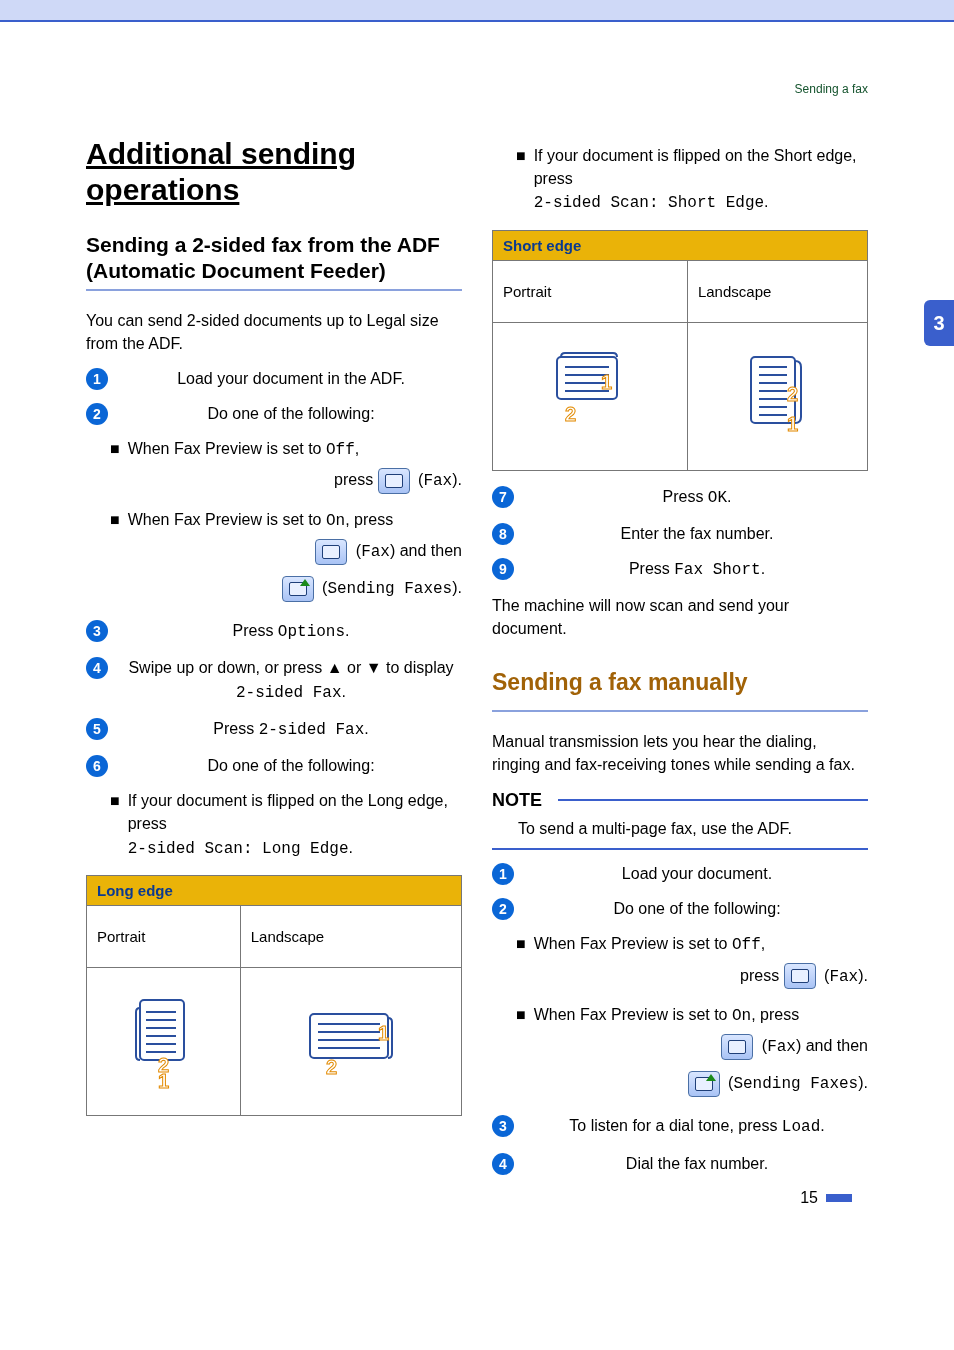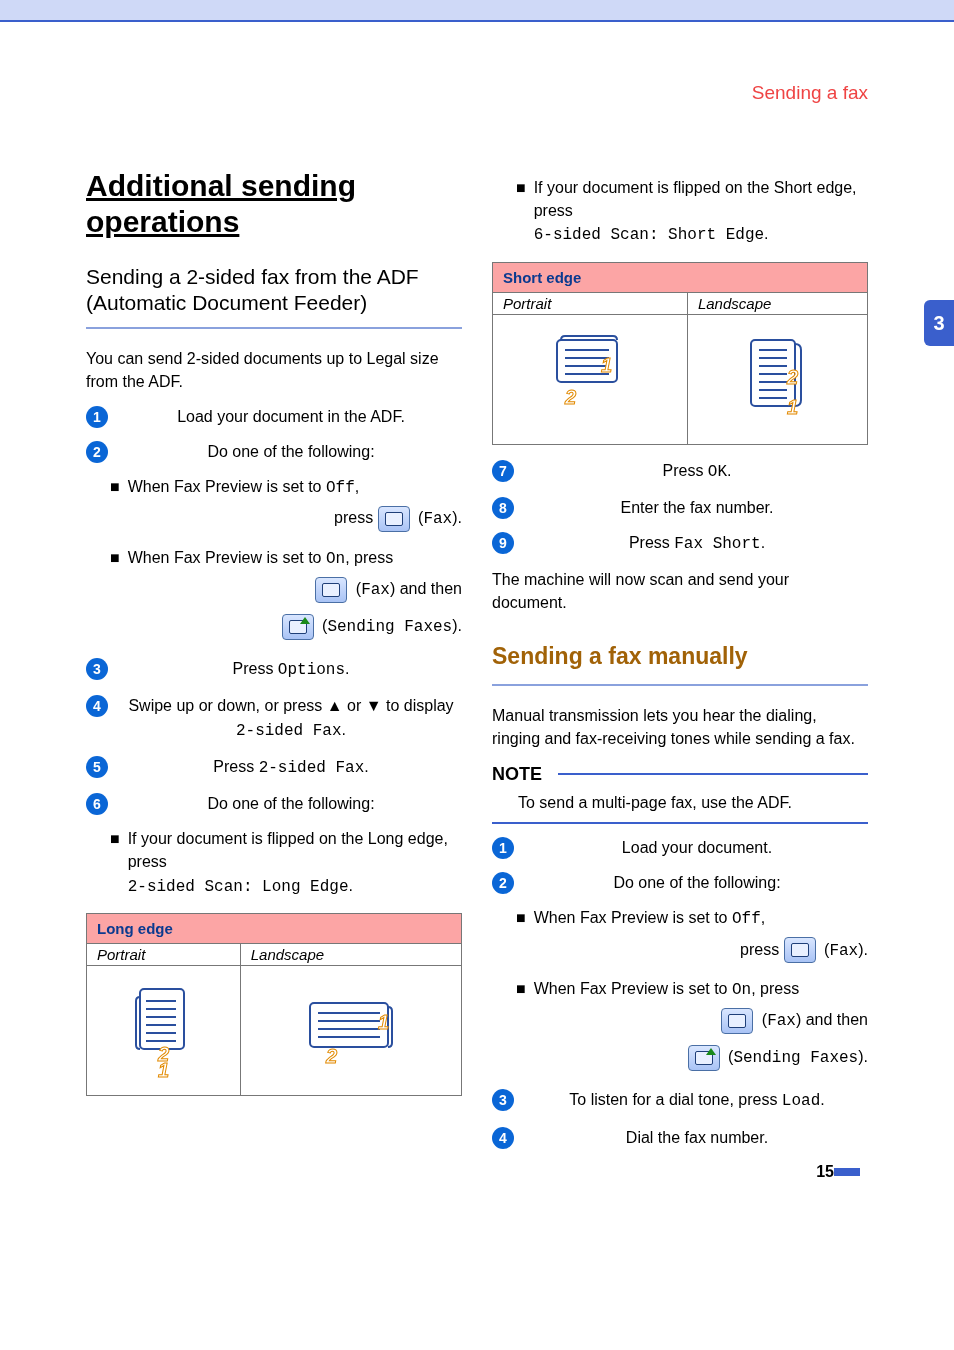--- a/index.html
+++ b/index.html
@@ -6,25 +6,25 @@
   body {
     font-family: Arial, Helvetica, sans-serif;
     font-size: 16px;
     color: #000;
     background: #fff;
     width: 954px;
   }
   .topbar { height: 20px; background: #cfd9f7; }
   .topbar-underline { height: 2px; background: #3a5fcc; }
   .page { padding: 60px 86px 50px 86px; position: relative; }
-  .runhead { text-align: right; color: #ef4444; font-size: 19px; margin-bottom: 64px; }
+  .runhead { text-align: right; color: #14532d; font-size: 12px; margin-bottom: 40px; }
   .columns { display: flex; gap: 30px; }
   .col { flex: 1 1 50%; min-width: 0; }
   h1 { font-size: 30px; font-weight: bold; margin-bottom: 24px; line-height: 1.2; text-decoration: underline; }
-  h2.sub1 { font-size: 21px; font-weight: normal; margin-bottom: 10px; line-height: 1.25; }
+  h2.sub1 { font-size: 21px; font-weight: bold; margin-bottom: 4px; line-height: 1.25; }
   h2.sub2 { font-size: 23px; font-weight: bold; color: #a16207; margin-top: 28px; margin-bottom: 14px; }
   .subrule { border: none; border-top: 2px solid #8aa1dd; margin-bottom: 18px; }
   p { margin: 10px 0; line-height: 1.45; }
   .step { display: flex; align-items: flex-start; gap: 12px; margin: 12px 0; }
   .step .badge { flex: 0 0 22px; }
   .step .body { flex: 1 1 auto; line-height: 1.45; text-align: center; }
   .badge {
     display: inline-flex; width: 22px; height: 22px; border-radius: 50%;
     background: #0a66d6; color: #fff; font-weight: bold; font-size: 14px;
     align-items: center; justify-content: center;
@@ -46,37 +46,37 @@
   .fax-icon::after {
     content: ""; width: 16px; height: 12px; border: 1.5px solid #1f3f78;
     border-radius: 2px; background: #e9f0ff;
   }
   .fax-icon.send::before {
     content: ""; position: absolute; right: 3px; top: 2px;
     width: 0; height: 0; border-left: 5px solid transparent; border-right: 5px solid transparent;
     border-bottom: 7px solid #1a8a1a;
   }
   table.edge { border-collapse: collapse; width: 100%; margin: 14px 0; font-size: 15px; }
-  table.edge th { background: #fca5a5; text-align: left; font-weight: bold; padding: 6px 10px; border: 1px solid #777; color: #0b3a8f; }
-  table.edge td { border: 1px solid #777; padding: 2px 10px; vertical-align: top; font-style: italic; }
+  table.edge th { background: #eab308; text-align: left; font-weight: bold; padding: 6px 10px; border: 1px solid #777; color: #0b3a8f; }
+  table.edge td { border: 1px solid #777; padding: 22px 10px; vertical-align: top; }
   table.edge td.img { text-align: center; height: 130px; vertical-align: middle; }
   .page-diagram { display: inline-block; }
   .note-head { display: flex; align-items: center; gap: 16px; margin-top: 14px; }
   .note-head .lbl { font-weight: bold; font-size: 18px; }
   .note-head .rule { flex: 1; border-top: 2px solid #3a5fcc; }
   .note-body { margin: 6px 0 8px 26px; line-height: 1.45; }
   .note-end { border: none; border-top: 2px solid #3a5fcc; margin-bottom: 10px; }
   .chapter-tab {
     position: absolute; right: 0; top: 300px;
     width: 30px; height: 46px; background: #3a5fcc; color: #fff;
     border-radius: 6px 0 0 6px;
     display: flex; align-items: center; justify-content: center;
     font-size: 20px; font-weight: bold;
   }
-  .pagenum-row { position: absolute; bottom: 30px; right: 94px; display: flex; align-items: center; font-weight: bold; }
+  .pagenum-row { position: absolute; bottom: 30px; right: 102px; display: flex; gap: 8px; align-items: center; font-weight: normal; }
   .pagenum-bar { width: 26px; height: 8px; background: #3a5fcc; }
 </style>
 </head>
 <body>
 
 <div class="topbar"></div>
 <div class="topbar-underline"></div>
 
 <div class="chapter-tab">3</div>
 
@@ -210,21 +210,21 @@
         </table>
 
     </div>
 
     <div class="col">
 
       <div class="sub-bullet" style="margin-left:24px">
         <span class="sq">■</span>
         <div class="bcontent">
           <span>If your document is flipped on the Short edge, press</span><br>
-          <span class="mono">6-sided Scan: Short Edge</span>.
+          <span class="mono">2-sided Scan: Short Edge</span>.
         </div>
       </div>
 
       <table class="edge">
         <tbody>
             <tr>
               <th colspan="2">Short edge</th>
             </tr>
         <tr>
           <td>Portrait</td>

